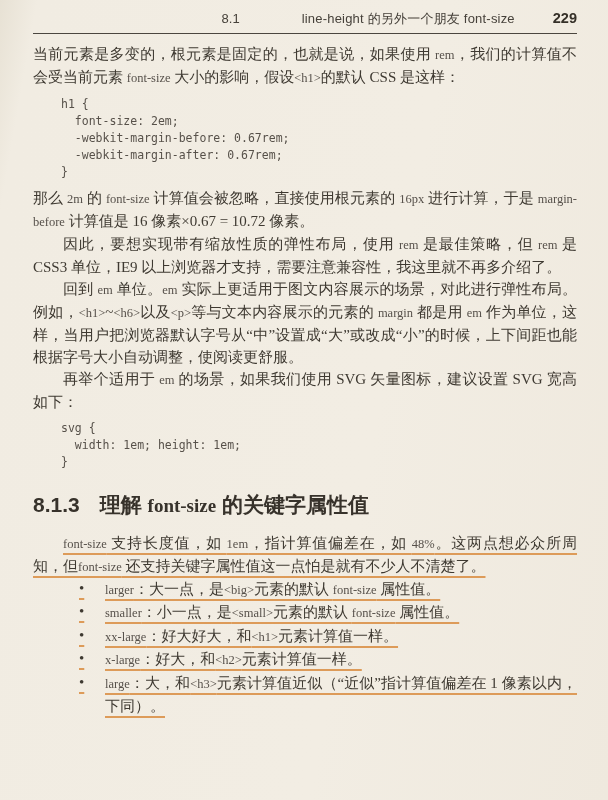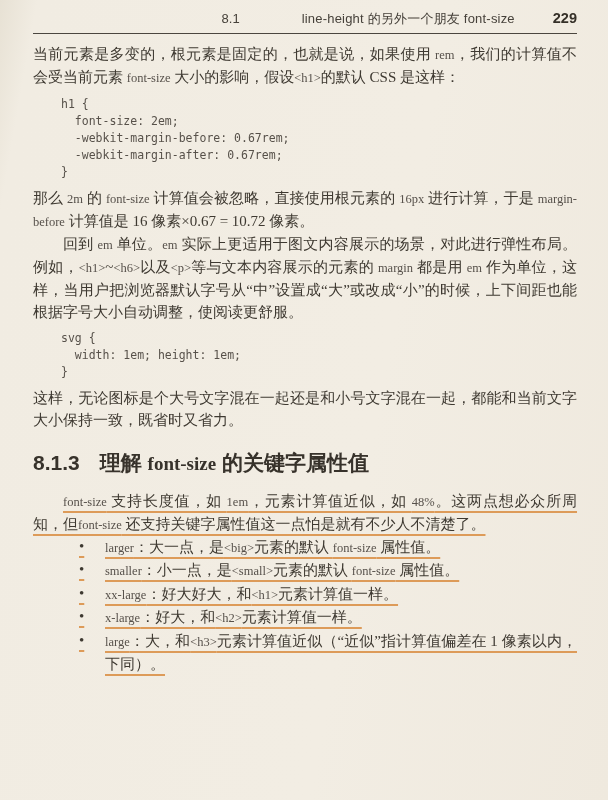--- a/index.html
+++ b/index.html
@@ -79,26 +79,27 @@
   </header>
   <hr class="headrule">
   <main>
       <div class="para"><span>当前元素是多变的，根元素是固定的，也就是说，如果使用 </span><span class="code-inline">rem</span><span>，我们的计算值不会受当前元素 </span><span class="code-inline">font-size</span><span> 大小的影响，假设</span><span class="code-inline">&lt;h1&gt;</span><span>的默认 CSS 是这样：</span></div>
       <pre class="codeblock">h1 {
   font-size: 2em;
   -webkit-margin-before: 0.67rem;
   -webkit-margin-after: 0.67rem;
 }</pre>
       <div class="para"><span>那么 </span><span class="code-inline">2m</span><span> 的 </span><span class="code-inline">font-size</span><span> 计算值会被忽略，直接使用根元素的 </span><span class="code-inline">16px</span><span> 进行计算，于是 </span><span class="code-inline">margin-before</span><span> 计算值是 16 像素×0.67 = 10.72 像素。</span></div>
+      <div class="para indent"><span>因此，要想实现带有缩放性质的弹性布局，使用 </span><span class="code-inline">rem</span><span> 是最佳策略，但 </span><span class="code-inline">rem</span><span> 是 CSS3 单位，IE9 以上浏览器才支持，需要注意兼容性，我这里就不再多介绍了。</span></div>
       <div class="para indent"><span>回到 </span><span class="code-inline">em</span><span> 单位。</span><span class="code-inline">em</span><span> 实际上更适用于图文内容展示的场景，对此进行弹性布局。例如，</span><span class="code-inline">&lt;h1&gt;</span><span>~</span><span class="code-inline">&lt;h6&gt;</span><span>以及</span><span class="code-inline">&lt;p&gt;</span><span>等与文本内容展示的元素的 </span><span class="code-inline">margin</span><span> 都是用 </span><span class="code-inline">em</span><span> 作为单位，这样，当用户把浏览器默认字号从“中”设置成“大”或改成“小”的时候，上下间距也能根据字号大小自动调整，使阅读更舒服。</span></div>
+      <div class="para indent"><span>再举个适用于 </span><span class="code-inline">em</span><span> 的场景，如果我们使用 SVG 矢量图标，建议设置 SVG 宽高如下：</span></div>
       <pre class="codeblock">svg {
   width: 1em; height: 1em;
 }</pre>
-      <div class="para"><span>这样，无论图标是个大号文字混在一起还是和小号文字混在一起，都能和当前文字大小保持一致，既省时又省力。</span></div>
       <div class="heading"><span class="hnum">8.1.3</span><span>理解 </span><span class="code-inline">font-size</span><span> 的关键字属性值</span></div>
-      <div class="para indent"><span class="code-inline ul">font-size</span><span class="ul"> 支持长度值，如 </span><span class="code-inline ul">1em</span><span class="ul">，元素计算值近似，如 </span><span class="code-inline ul">48%</span><span class="ul">。这两点想必众所周知，但</span><span class="code-inline ul">font-size</span><span class="ul"> 还支持关键字属性值这一点怕是就有不少人不清楚了。</span></div>
+      <div class="para indent"><span class="code-inline ul">font-size</span><span class="ul"> 支持长度值，如 </span><span class="code-inline ul">1em</span><span class="ul">，指计算值偏差在，如 </span><span class="code-inline ul">48%</span><span class="ul">。这两点想必众所周知，但</span><span class="code-inline ul">font-size</span><span class="ul"> 还支持关键字属性值这一点怕是就有不少人不清楚了。</span></div>
       <div class="bullet"><span class="marker ul">•</span><span class="code-inline ul">larger</span><span class="ul">：大一点，是</span><span class="code-inline ul">&lt;big&gt;</span><span class="ul">元素的默认 </span><span class="code-inline ul">font-size</span><span class="ul"> 属性值。</span></div>
       <div class="bullet"><span class="marker ul">•</span><span class="code-inline ul">smaller</span><span class="ul">：小一点，是</span><span class="code-inline ul">&lt;small&gt;</span><span class="ul">元素的默认 </span><span class="code-inline ul">font-size</span><span class="ul"> 属性值。</span></div>
       <div class="bullet"><span class="marker ul">•</span><span class="code-inline ul">xx-large</span><span class="ul">：好大好大，和</span><span class="code-inline ul">&lt;h1&gt;</span><span class="ul">元素计算值一样。</span></div>
       <div class="bullet"><span class="marker ul">•</span><span class="code-inline ul">x-large</span><span class="ul">：好大，和</span><span class="code-inline ul">&lt;h2&gt;</span><span class="ul">元素计算值一样。</span></div>
       <div class="bullet"><span class="marker ul">•</span><span class="code-inline ul">large</span><span class="ul">：大，和</span><span class="code-inline ul">&lt;h3&gt;</span><span class="ul">元素计算值近似（“近似”指计算值偏差在 1 像素以内，下同）。</span></div>
     </main>
 </div>
 
 </body></html>

